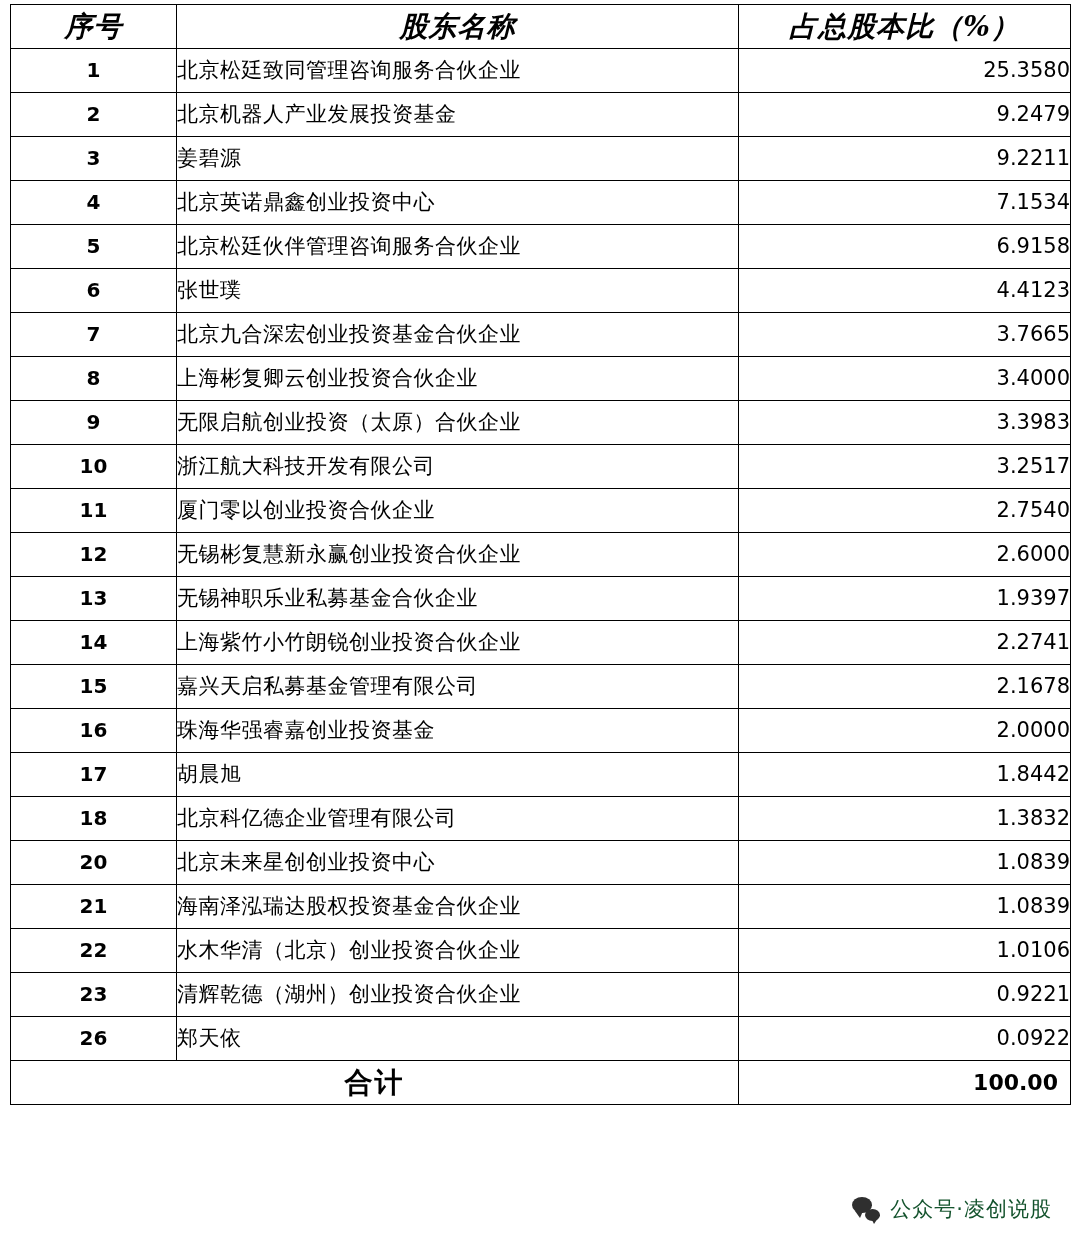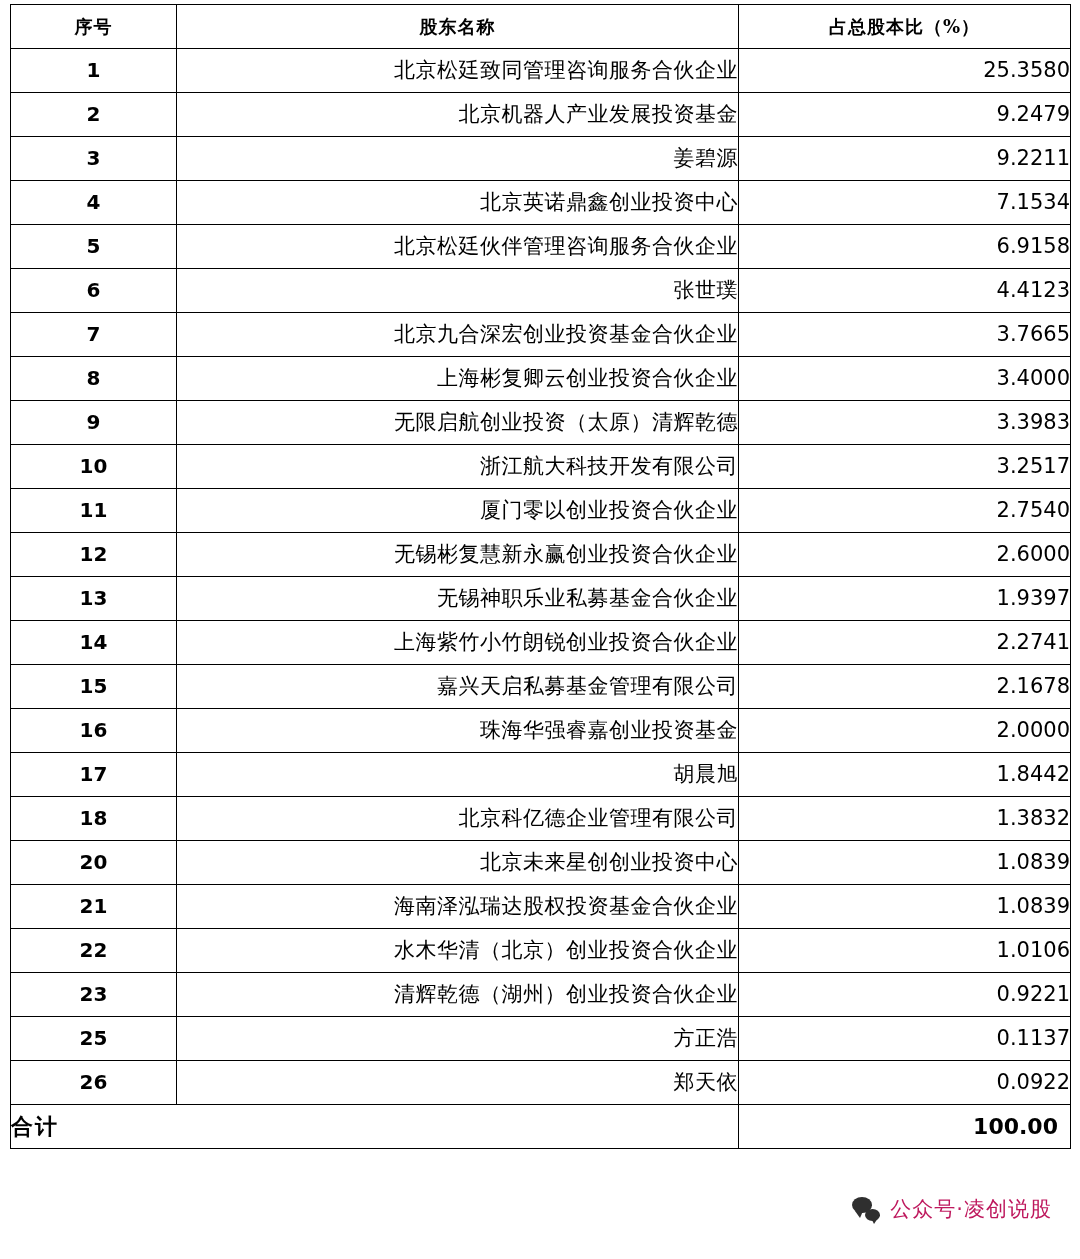--- a/index.html
+++ b/index.html
@@ -34,63 +34,65 @@
   table.shareholders td {
     border: 1px solid #000000;
     padding: 0;
     height: 43px;
     line-height: 43px;
     color: #000000;
   }
   table.shareholders thead th {
     font-weight: bold;
     text-align: center;
-    font-size: 18px;
+    font-size: 28px;
     letter-spacing: 1px;
+    font-style: italic;
   }
   td.idx {
     text-align: center;
     font-weight: bold;
     font-family: "DejaVu Sans", "Liberation Sans", sans-serif;
     font-size: 20px;
   }
   td.name {
-    text-align: right;
+    text-align: left;
     font-size: 21px;
     letter-spacing: 0.5px;
   }
   td.pct {
     text-align: right;
     padding-right: 12px;
     font-family: "DejaVu Sans", "Liberation Sans", sans-serif;
     font-size: 21px;
     margin-left: 40px;
   }
   tr.total td.total-label {
-    font-weight: bold;
-    font-size: 22px;
+    text-align: center;
+    font-weight: bold;
+    font-size: 28px;
     letter-spacing: 2px;
   }
   tr.total td.total-value {
     text-align: right;
     padding-right: 12px;
     font-weight: bold;
     font-family: "DejaVu Sans", "Liberation Sans", sans-serif;
     font-size: 22px;
     padding-left: 25px;
   }
   
   .wm {
     position: absolute;
     right: 22px;
     bottom: 34px;
     display: flex;
     align-items: center;
     gap: 10px;
-    color: #be185d;
+    color: #14532d;
     font-family: "DejaVu Sans", "Liberation Sans", sans-serif;
     font-size: 21px;
     letter-spacing: 1px;
     background: rgba(255,255,255,0.75);
     padding: 2px 6px;
   }
   .wm-logo {
     width: 28px;
     height: 24px;
     position: relative;
@@ -172,21 +174,21 @@
           <td class="name">北京九合深宏创业投资基金合伙企业</td>
           <td class="pct">3.7665</td>
         </tr>
         <tr>
           <td class="idx">8</td>
           <td class="name">上海彬复卿云创业投资合伙企业</td>
           <td class="pct">3.4000</td>
         </tr>
         <tr>
           <td class="idx">9</td>
-          <td class="name">无限启航创业投资（太原）清辉乾德</td>
+          <td class="name">无限启航创业投资（太原）合伙企业</td>
           <td class="pct">3.3983</td>
         </tr>
         <tr>
           <td class="idx">10</td>
           <td class="name">浙江航大科技开发有限公司</td>
           <td class="pct">3.2517</td>
         </tr>
         <tr>
           <td class="idx">11</td>
           <td class="name">厦门零以创业投资合伙企业</td>
@@ -239,25 +241,20 @@
         </tr>
         <tr>
           <td class="idx">22</td>
           <td class="name">水木华清（北京）创业投资合伙企业</td>
           <td class="pct">1.0106</td>
         </tr>
         <tr>
           <td class="idx">23</td>
           <td class="name">清辉乾德（湖州）创业投资合伙企业</td>
           <td class="pct">0.9221</td>
-        </tr>
-        <tr>
-          <td class="idx">25</td>
-          <td class="name">方正浩</td>
-          <td class="pct">0.1137</td>
         </tr>
         <tr>
           <td class="idx">26</td>
           <td class="name">郑天依</td>
           <td class="pct">0.0922</td>
         </tr>
       </tbody>
     <tfoot>
       <tr class="total">
         <td class="total-label" colspan="2">合计</td>

